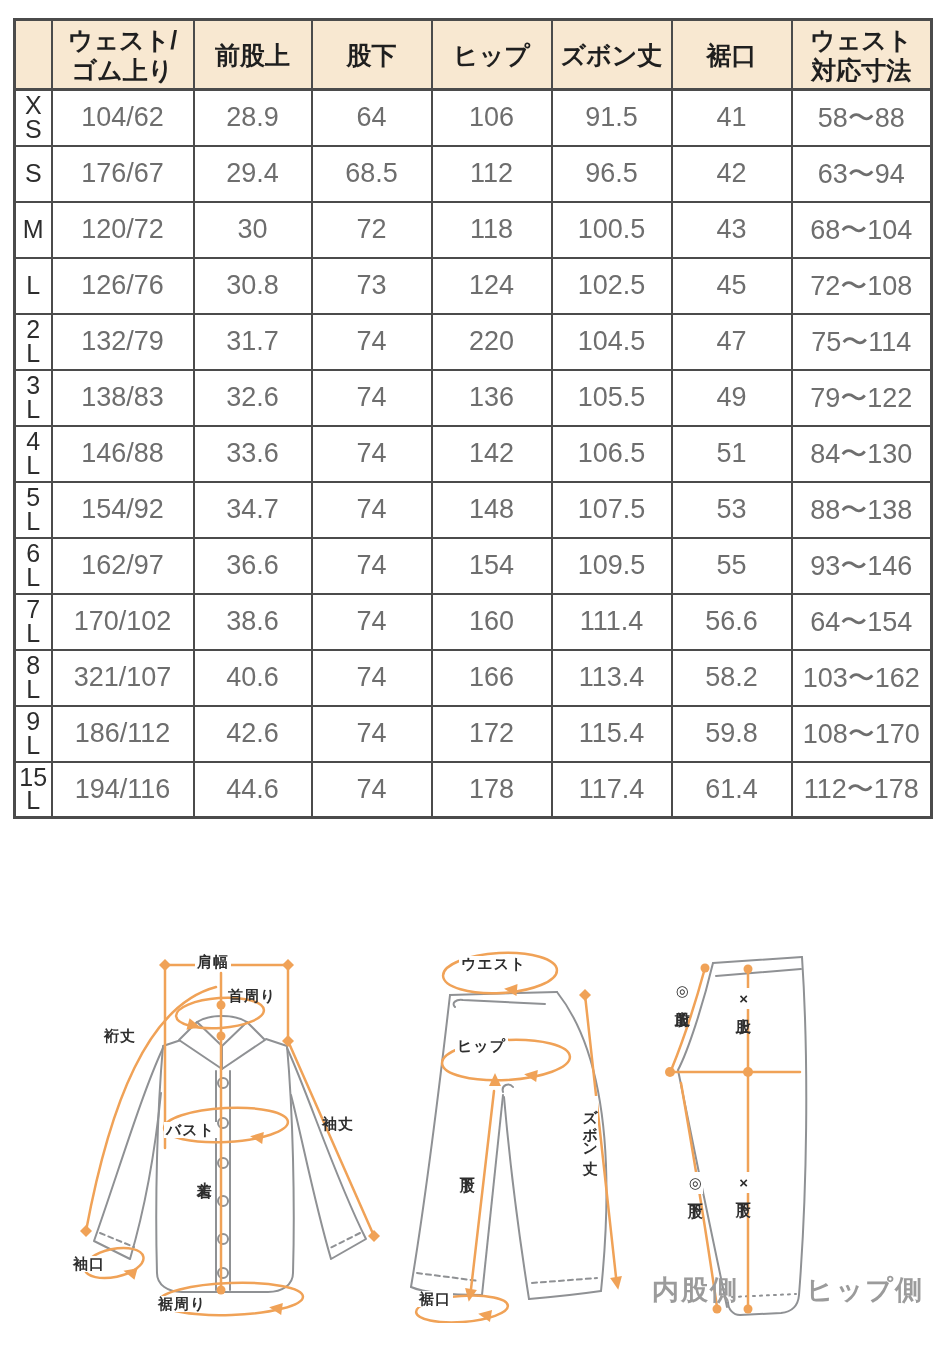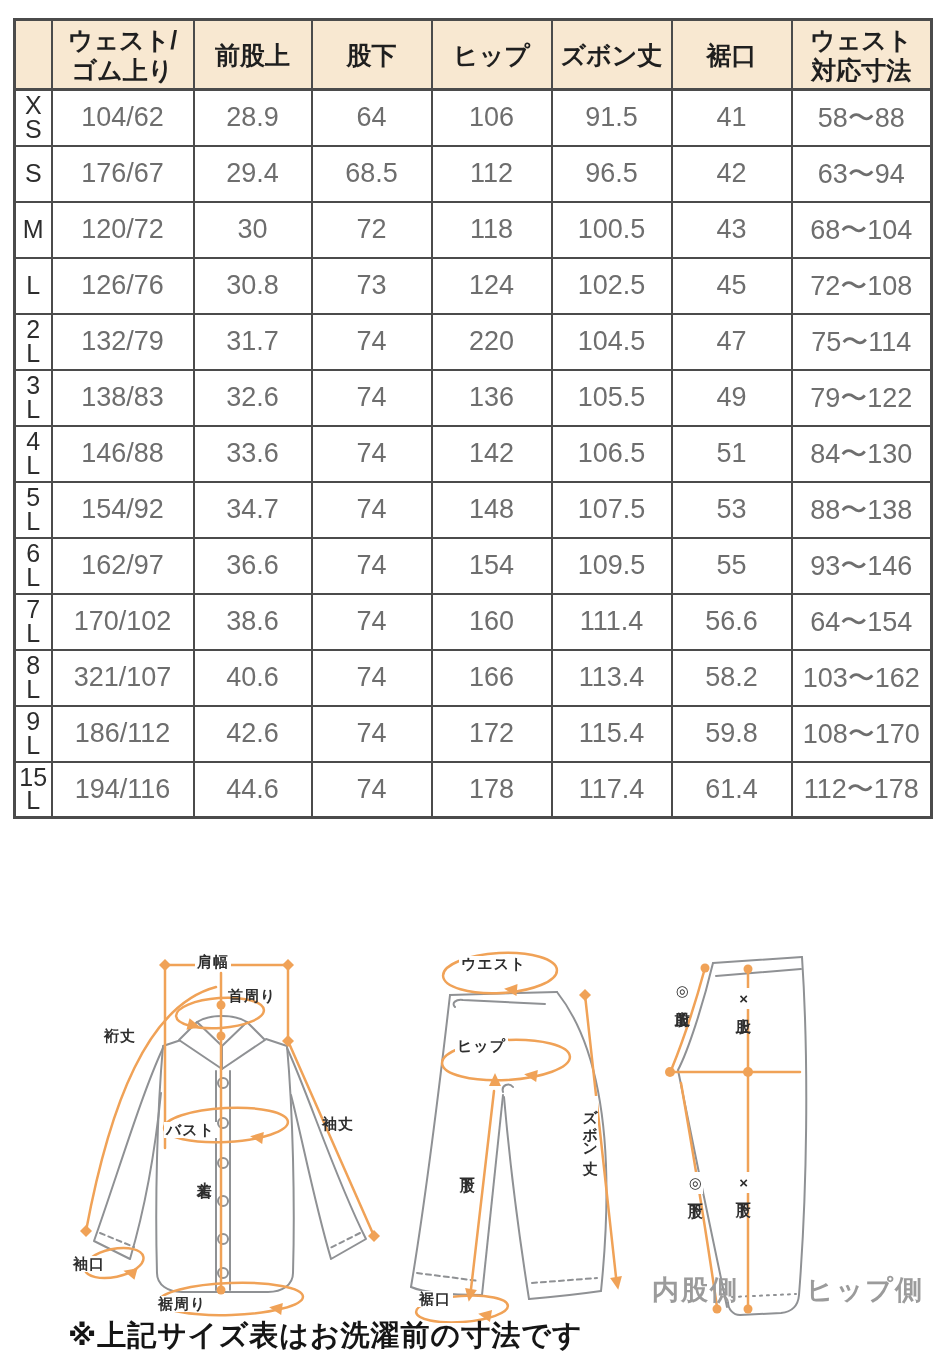--- a/index.html
+++ b/index.html
@@ -331,14 +331,13 @@
   <div class="dlabel vlabel wbg" style="left:459px;top:1164px">股下</div>
   <div class="dlabel wbg" style="left:417px;top:1291px">裾口</div>
 
   <div class="dlabel vlabel" style="left:674px;top:982px">◎前股上</div>
   <div class="dlabel vlabel wbg" style="left:735px;top:988px">×股上</div>
   <div class="dlabel vlabel wbg" style="left:687px;top:1172px">◎股下</div>
   <div class="dlabel vlabel wbg" style="left:735px;top:1172px">×股下</div>
   <div class="dlabel side-label" style="left:652px;top:1276px">内股側</div>
   <div class="dlabel side-label" style="left:806px;top:1276px">ヒップ側</div>
 
-  <div class="note">※上記サイズ表はお洗濯前の寸法です</div>
 </div>
 
 </body></html>

